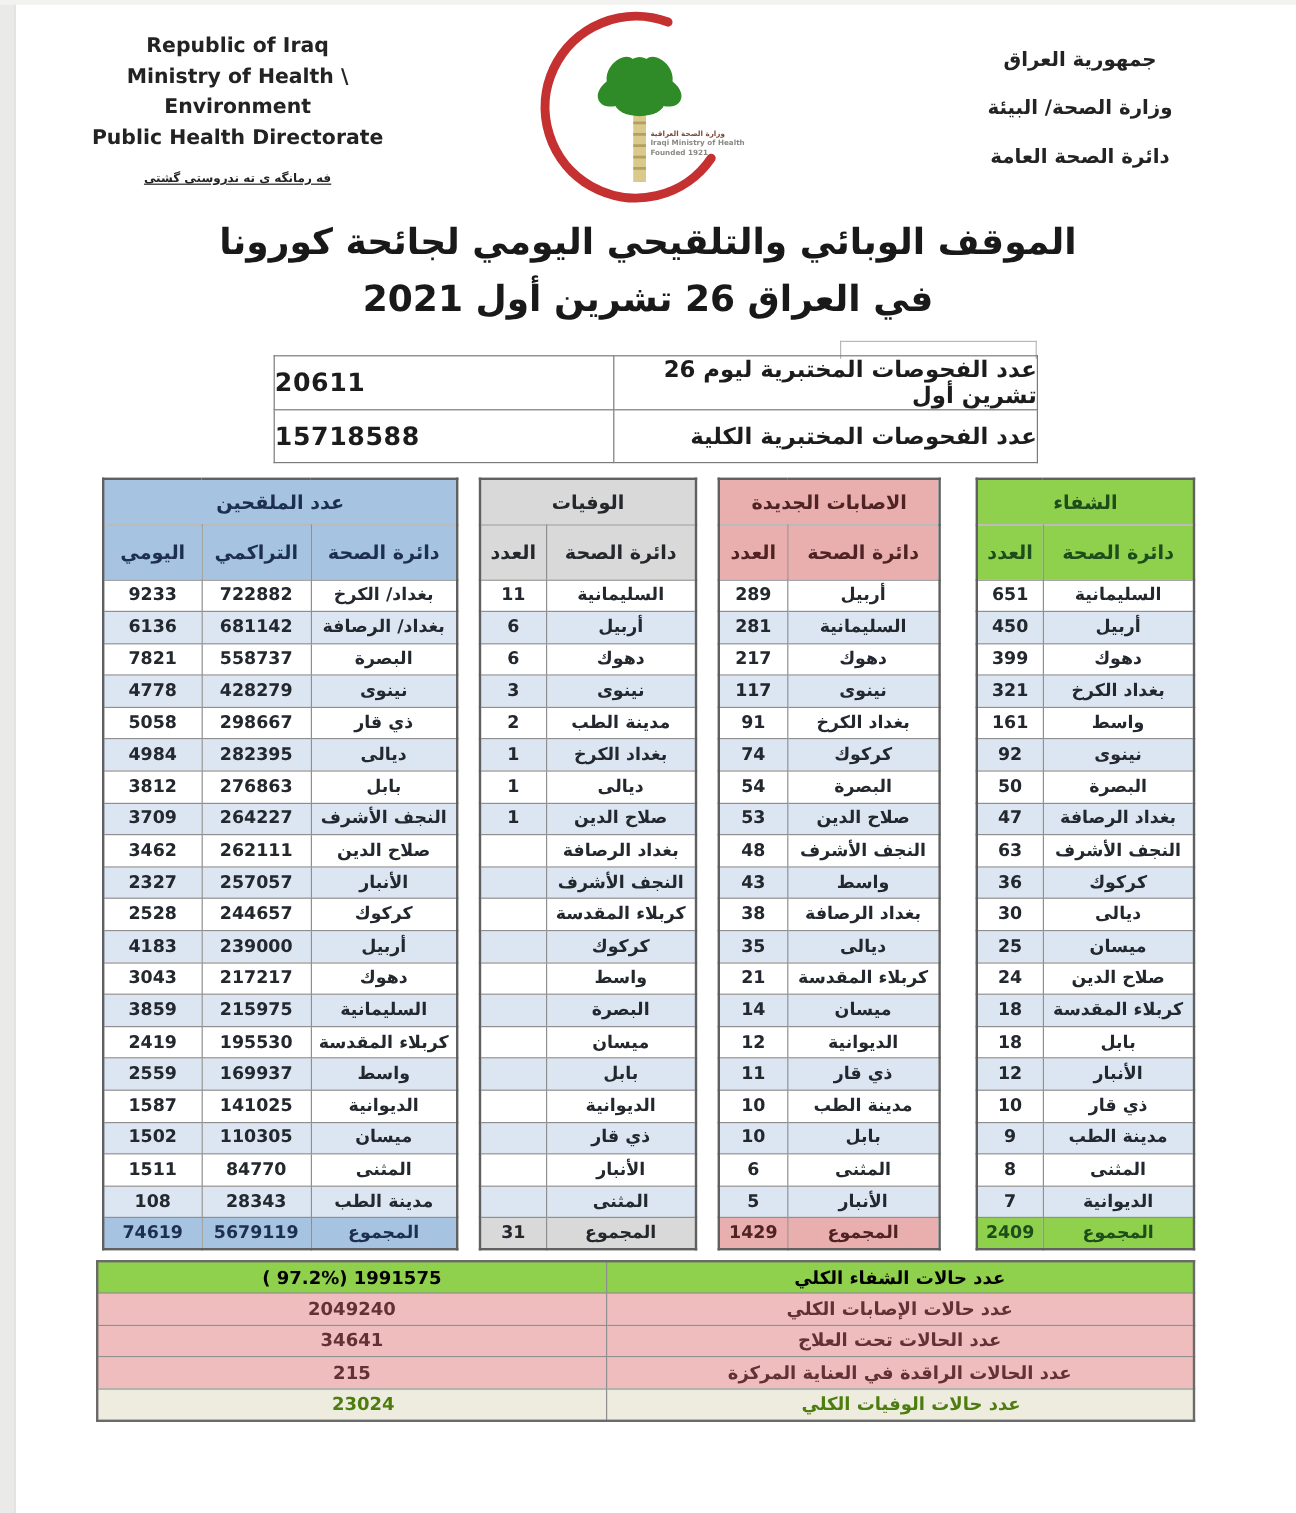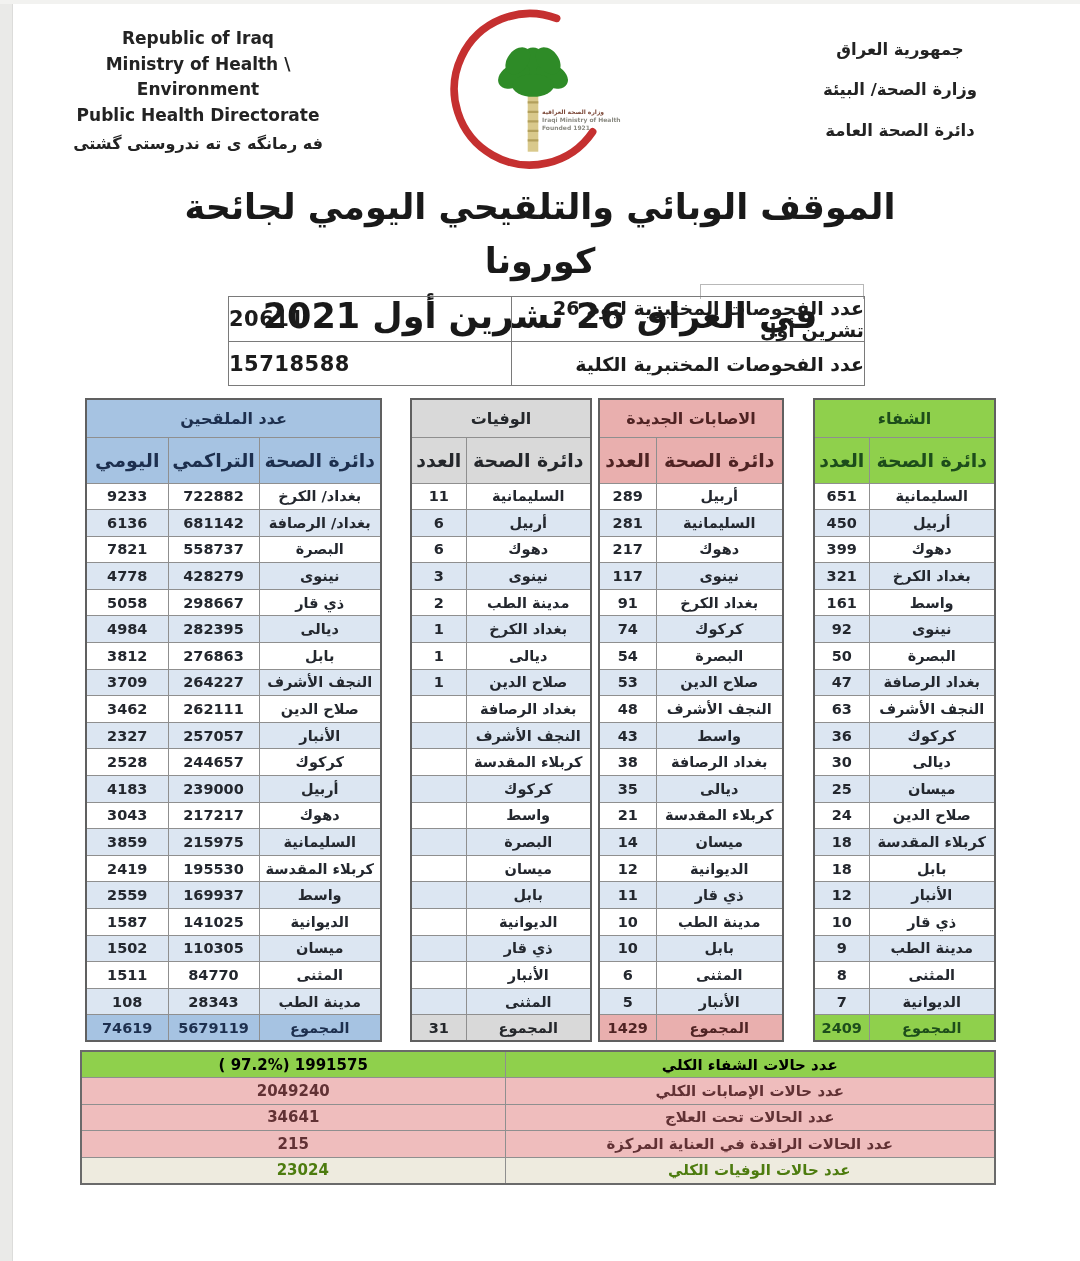--- a/index.html
+++ b/index.html
@@ -4,61 +4,61 @@
 <style>
   * { margin:0; padding:0; box-sizing:border-box; }
   body { background:#f5f5f3; font-family:"DejaVu Sans", sans-serif; }
   .page { position:relative; width:1080px; height:1261px; background:#ffffff; overflow:hidden; }
   .photo-edge { position:absolute; left:0; top:0; width:13px; height:100%; background:#eaeae8; border-right:1px solid #dcdcda; }
   .photo-edge-top { position:absolute; left:0; top:0; width:100%; height:4px; background:#f2f2f0; }
 
   
   .hdr-left { position:absolute; left:42px; top:26px; width:312px; text-align:center;
               font-weight:700; font-size:17px; color:#232323; line-height:1.5; }
-  .hdr-left .ku { font-size:16px; margin-top:4px; }
+  .hdr-left .ku { font-size:10px; margin-top:14px;text-decoration:underline; }
   .hdr-right { position:absolute; left:760px; top:30px; width:280px; text-align:center;
                font-weight:700; font-size:16.5px; color:#232323; line-height:2.45; }
   .logo-wrap { position:absolute; left:438px; top:4px; width:190px; height:178px; }
   .logo-caption { position:absolute; left:104px; top:104px; width:80px; font-size:6px;
                   color:#8a8a82; line-height:1.35; text-align:left; font-weight:700; }
   .logo-caption .ar { color:#7d4a3a; }
 
   
   .report-title { position:absolute; left:150px; top:180px; width:780px; text-align:center;
-                  font-weight:700; font-size:35px; color:#191919; line-height:1.55; direction:rtl; }
+                  font-weight:700; font-size:30px; color:#191919; line-height:1.55; direction:rtl; }
 
   
   .tests-wrap { position:absolute; left:228px; top:296px; width:637px; }
   .tests { width:100%; border-collapse:collapse; table-layout:fixed; }
   .tests td { border:1.5px solid #7a7a7a; height:44px; vertical-align:middle;
               font-weight:700; color:#1c1c1c; }
   .tests .val { font-size:21px; letter-spacing:0.5px; }
   .tests .lbl { font-size:19px; direction:rtl;margin-top:16px; }
   .stray-box { position:absolute; left:700px; top:284px; width:164px; height:15px;
                border:1px solid #b8b8b8; border-bottom:none; background:#fff; }
 
   
   .ptable-wrap { position:absolute; top:398px; }
   .ptable { width:100%; border-collapse:collapse; table-layout:fixed; }
   .ptable td { border:1px solid #8f8f8f; height:26.6px; text-align:center; vertical-align:middle;
                font-weight:700; font-size:14.5px; color:#23272e; background:#ffffff; overflow:hidden;
                white-space:nowrap; }
   .ptable { border:2px solid #606060; }
   .ptable .title-row td { height:38px; font-size:16px; }
-  .ptable .hdr-row td { height:46px; font-size:19px; }
+  .ptable .hdr-row td { height:46px; font-size:16px; }
   .ptable tr.alt td { background:var(--alt-row); }
   .name-cell { direction:rtl; }
 
   .t-blue .title-row td, .t-blue .hdr-row td, .t-blue .total-row td { background:var(--blue) !important; color:#1d2f4e; }
   .t-gray .title-row td, .t-gray .hdr-row td, .t-gray .total-row td { background:var(--gray) !important; color:#24272b; }
   .t-pink .title-row td, .t-pink .hdr-row td, .t-pink .total-row td { background:var(--pink) !important; color:#4f2323; }
   .t-green .title-row td, .t-green .hdr-row td, .t-green .total-row td { background:var(--green) !important; color:#1d4d1b; }
 
   .w-vacc { left:85px; width:297px;border-radius:30px; }
-  .w-death { left:399px; width:182px;margin-left:11px; }
+  .w-death { left:399px; width:182px; }
   .w-new { left:598px; width:186px; }
   .w-rec { left:813px; width:183px; }
 
   
   .summary-wrap { position:absolute; left:80px; top:1050px; width:916px; }
   .summary { width:100%; border-collapse:collapse; table-layout:fixed; border:2px solid #6a6a6a; }
   .summary td { border:1px solid #8f8f8f; height:26.6px; text-align:center; vertical-align:middle;
                 font-weight:700; font-size:15px; }
   .sum-green td { background:var(--green); color:#000000; }
   .sum-pink td  { background:var(--summary-pink); color:#613134; }

